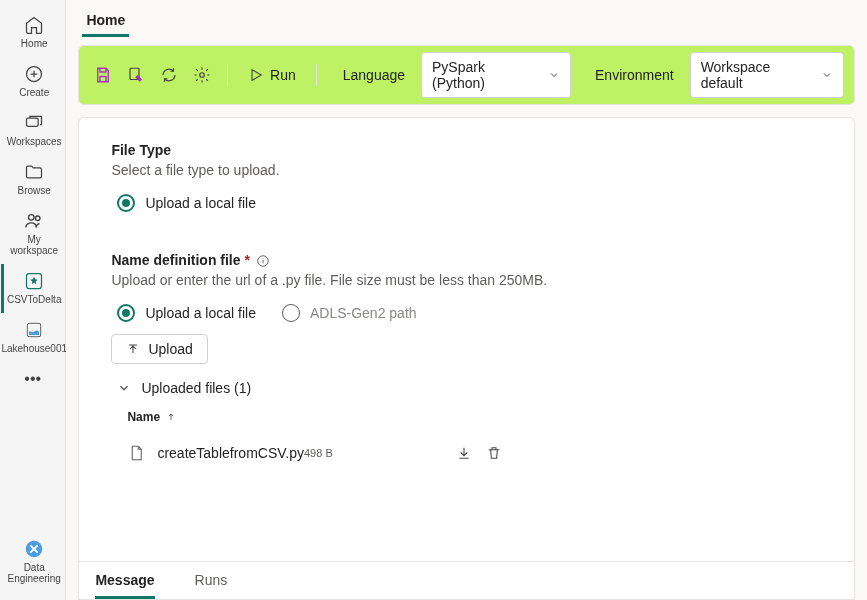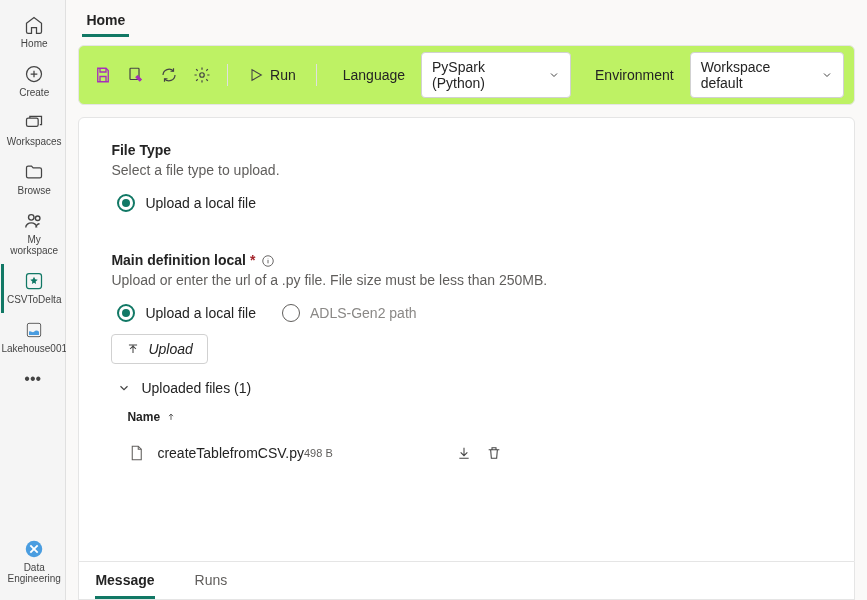--- a/index.html
+++ b/index.html
@@ -38,21 +38,21 @@
 .radio { width: 18px; height: 18px; border: 1px solid #605e5c; border-radius: 50%; display: flex; align-items: center; justify-content: center; cursor: pointer; }
 .radio.checked { border: 2px solid #117865; }
 .radio.checked::after { content: ""; width: 8px; height: 8px; background: #117865; border-radius: 50%; }
 .radio-lbl { font-size: 14px; }
 .radio-lbl.muted { color: #8a8886; }
 
 .gap-lg { margin-top: 40px; }
 .req { color: #a4262c; }
 .info-icon { display: inline-flex; vertical-align: middle; margin-left: 2px; }
 
-.upload-btn { display: inline-flex; align-items: center; gap: 8px; border: 1px solid #d1d1d1; border-radius: 4px; padding: 6px 14px; cursor: pointer; margin-top: 12px; font-size: 14px; font-style: italic; }
+.upload-btn { display: inline-flex; align-items: center; gap: 8px; border: 1px solid #d1d1d1; border-radius: 4px; padding: 6px 14px; cursor: pointer; margin-top: 12px; font-size: 14px; }
 
 .uploaded-row { display: flex; align-items: center; gap: 10px; margin-top: 16px; margin-left: 6px; cursor: pointer; }
 .col-head { font-weight: 600; font-size: 12px; padding: 14px 0 12px; margin-left: 16px; display: flex; align-items: center; gap: 6px; }
 .file-row { display: flex; align-items: center; justify-content: space-between; padding: 8px 0; margin-left: 16px; }
 .file-meta { display: flex; align-items: center; gap: 12px; }
 .file-name-col { display: flex; flex-direction: row; }
 .file-name { font-size: 14px; }
 .file-size { font-size: 11px; color: #605e5c; margin-top: 2px; }
 .file-actions { display: flex; gap: 14px; margin-right: 320px; }
 
@@ -205,21 +205,21 @@
   <div class="card">
     <div class="section-title">File Type</div>
     <div class="section-desc">Select a file type to upload.</div>
     <div class="radio-row">
       <span class="radio checked"></span>
       <span class="radio-lbl">Upload a local file</span>
     </div>
 
     <div class="gap-lg"></div>
     <div class="section-title">
-      <span>Main definition local</span>
+      <span>Name definition file</span>
       <span class="req"> *</span>
       <span class="info-icon">
           <svg width="14" height="14" viewBox="0 0 24 24" fill="none" stroke="#605e5c" stroke-width="1.6">
             <circle cx="12" cy="12" r="9"></circle>
             <path d="M12 10v6M12 7v.5"></path>
           </svg>
         </span>
     </div>
     <div class="section-desc">Upload or enter the url of a .py file. File size must be less than 250MB.</div>
     <div style="display:flex;gap:26px;margin-left:6px">

